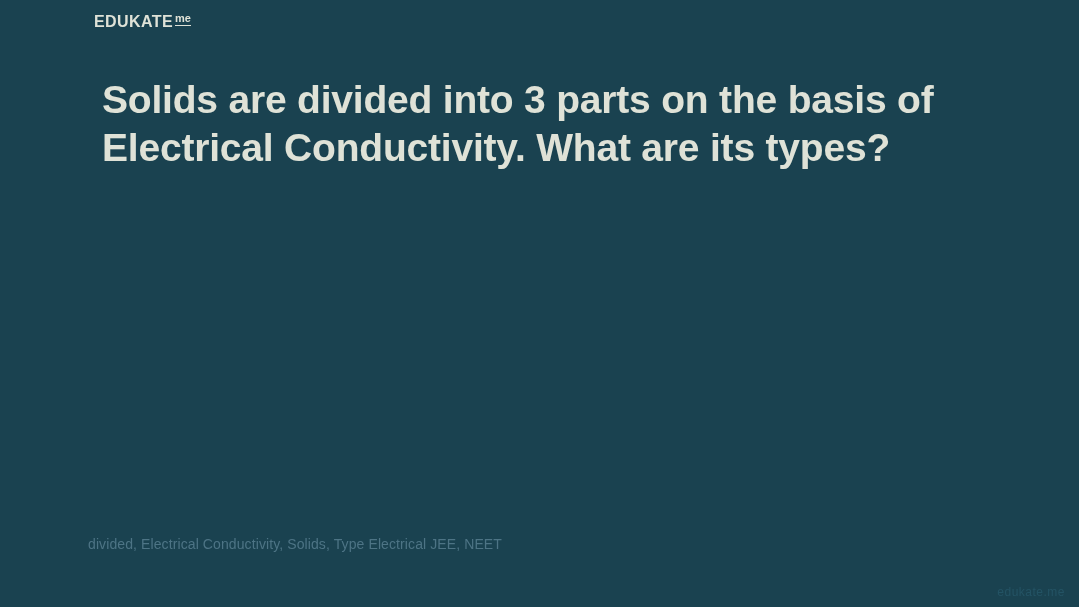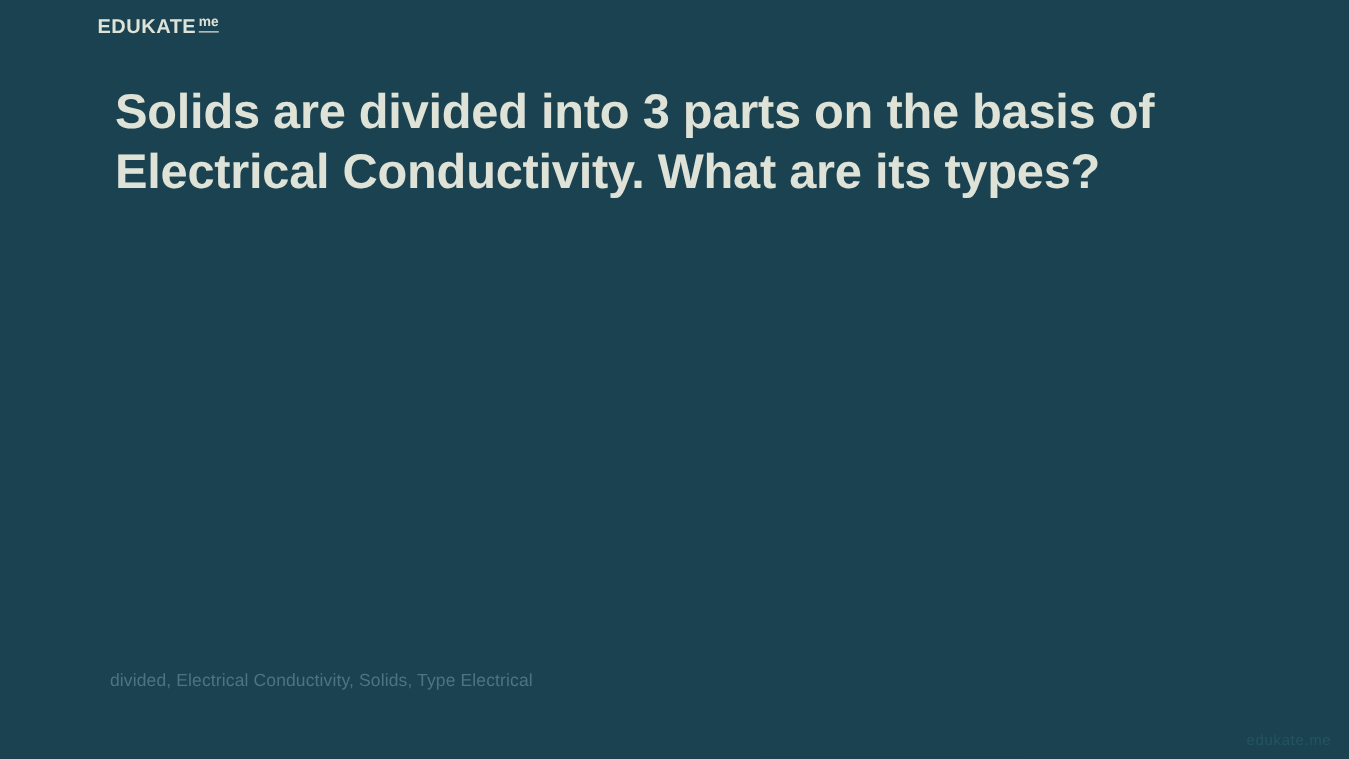--- a/index.html
+++ b/index.html
@@ -18,21 +18,21 @@
   .slide {
     position: absolute;
     inset: 0;
     width: 1079px;
     height: 607px;
   }
 
   
   .logo {
     position: absolute;
-    left: 78px;
+    left: 94px;
     top: 14px;
     display: flex;
     align-items: flex-start;
     color: #dfe2d7;
     font-size: 16px;
     font-weight: bold;
     letter-spacing: 0.4px;
     line-height: 1;
     white-space: nowrap;
   }
@@ -47,21 +47,21 @@
     padding-bottom: 1px;
     line-height: 1;
   }
 
   
   .heading {
     position: absolute;
     left: 88px;
     top: 62px;
     width: 890px;
-    margin: 4px;
+    margin: 14px;
     color: #dfe2d7;
     font-size: 39px;
     font-weight: bold;
     line-height: 48px;
     letter-spacing: -0.2px;
   }
 
   
   .body-text {
     position: absolute;
@@ -114,17 +114,18 @@
     <span>EDUKATE</span>
     <span class="logo-sup">me</span>
   </div>
 
   <h1 class="heading">Solids are divided into 3 parts on the basis of Electrical Conductivity. What are its types?</h1>
 
 
   <div class="footer">
     <div class="footer-line">divided, Electrical Conductivity, Solids, Type</div>
     <div class="footer-line">Electrical</div>
+    <div class="footer-line">JEE, NEET</div>
   </div>
 
   <div class="watermark">edukate.me</div>
 
 </div>
 
 </body></html>

